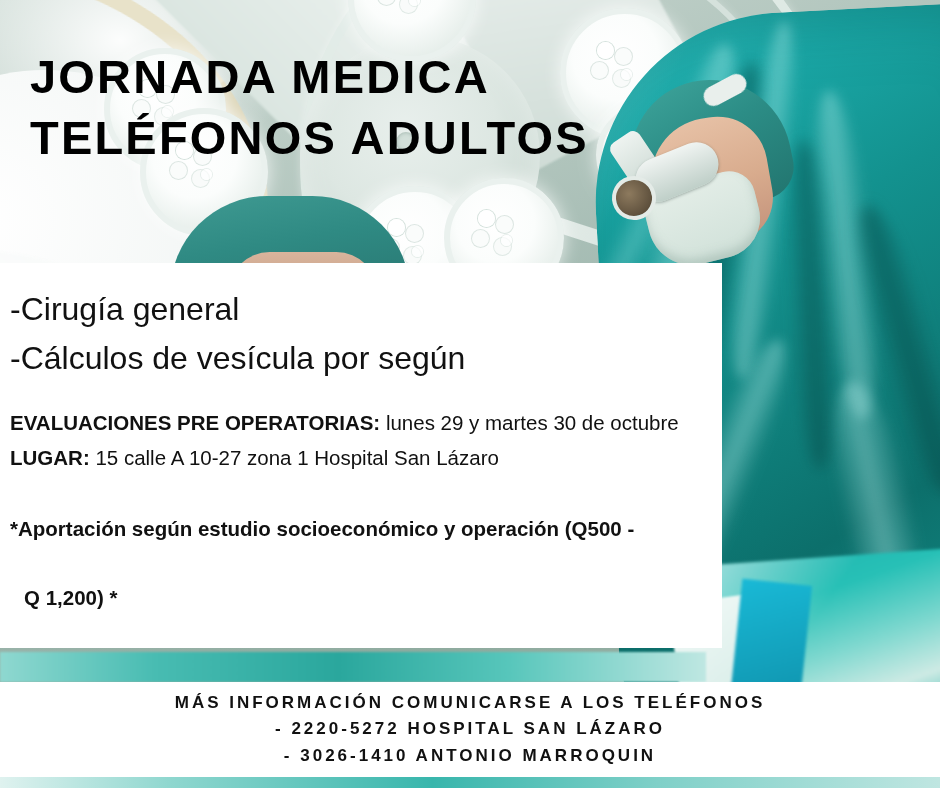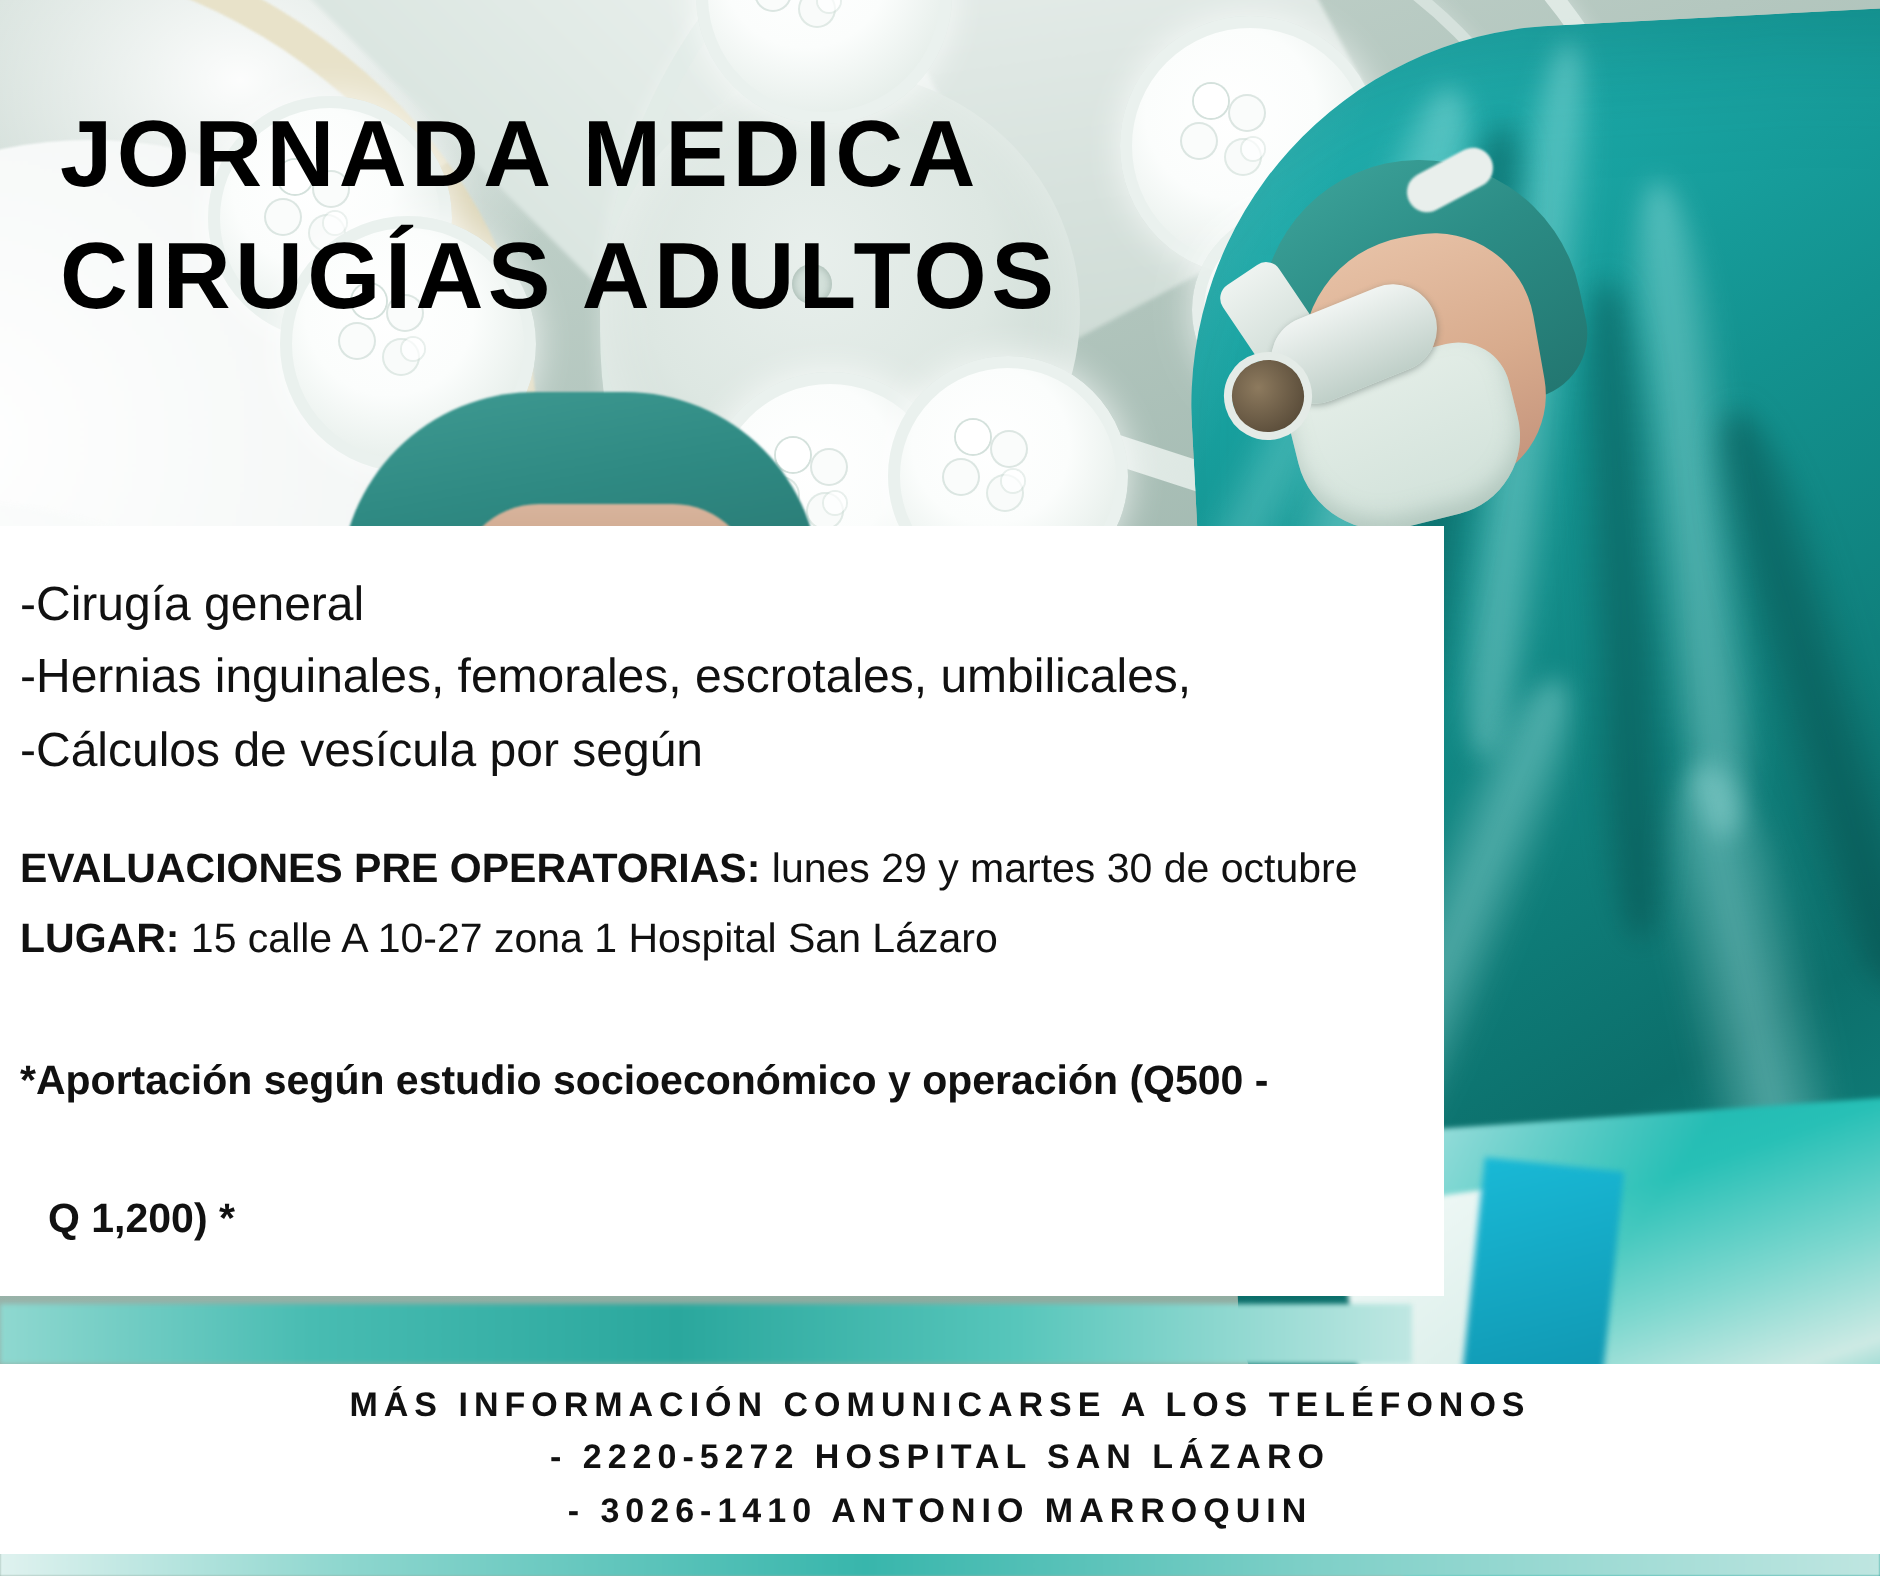--- a/index.html
+++ b/index.html
@@ -339,21 +339,21 @@
   .panel {
     position:absolute; left:0; top:263px;
     width:722px; height:385px;
     background:#ffffff;
     z-index:5;
     padding:18px 18px 0 10px;
   }
 
   .service-list { margin-top:4px; }
   .service-item {
-    font-size:24px;
+    font-size:32px;
     color:#111111;
     line-height:1.52;
     font-weight:normal;
   }
 
   .info-block { margin-top:24px; }
   .info-line {
     font-size:20.5px;
     color:#111111;
     line-height:1.70;
@@ -446,28 +446,27 @@
     <div class="drape"></div>
     <div class="drape-white"></div>
     <div class="drape-cyan"></div>
 
     <div class="mid-teal-band"></div>
     <div class="bottom-strip"></div>
   </div>
 
   <div class="title-block">
     <div class="title-line">JORNADA MEDICA</div>
-    <div class="title-line">CIRUGÍAS ADULTOS</div>
+    <div class="title-line">TELÉFONOS ADULTOS</div>
   </div>
 
   <div class="panel">
 
     <div class="service-list">
       <div class="service-item">-Cirugía general</div>
-      <div class="service-item">-Hernias inguinales, femorales, escrotales, umbilicales,</div>
       <div class="service-item">-Cálculos de vesícula por según</div>
     </div>
 
     <div class="info-block">
       <div class="info-line">
         <span class="lbl">EVALUACIONES PRE OPERATORIAS:</span><span> lunes 29 y martes 30 de octubre</span>
       </div>
       <div class="info-line">
         <span class="lbl">LUGAR:</span><span> 15 calle A 10-27 zona 1 Hospital San Lázaro</span>
       </div>

